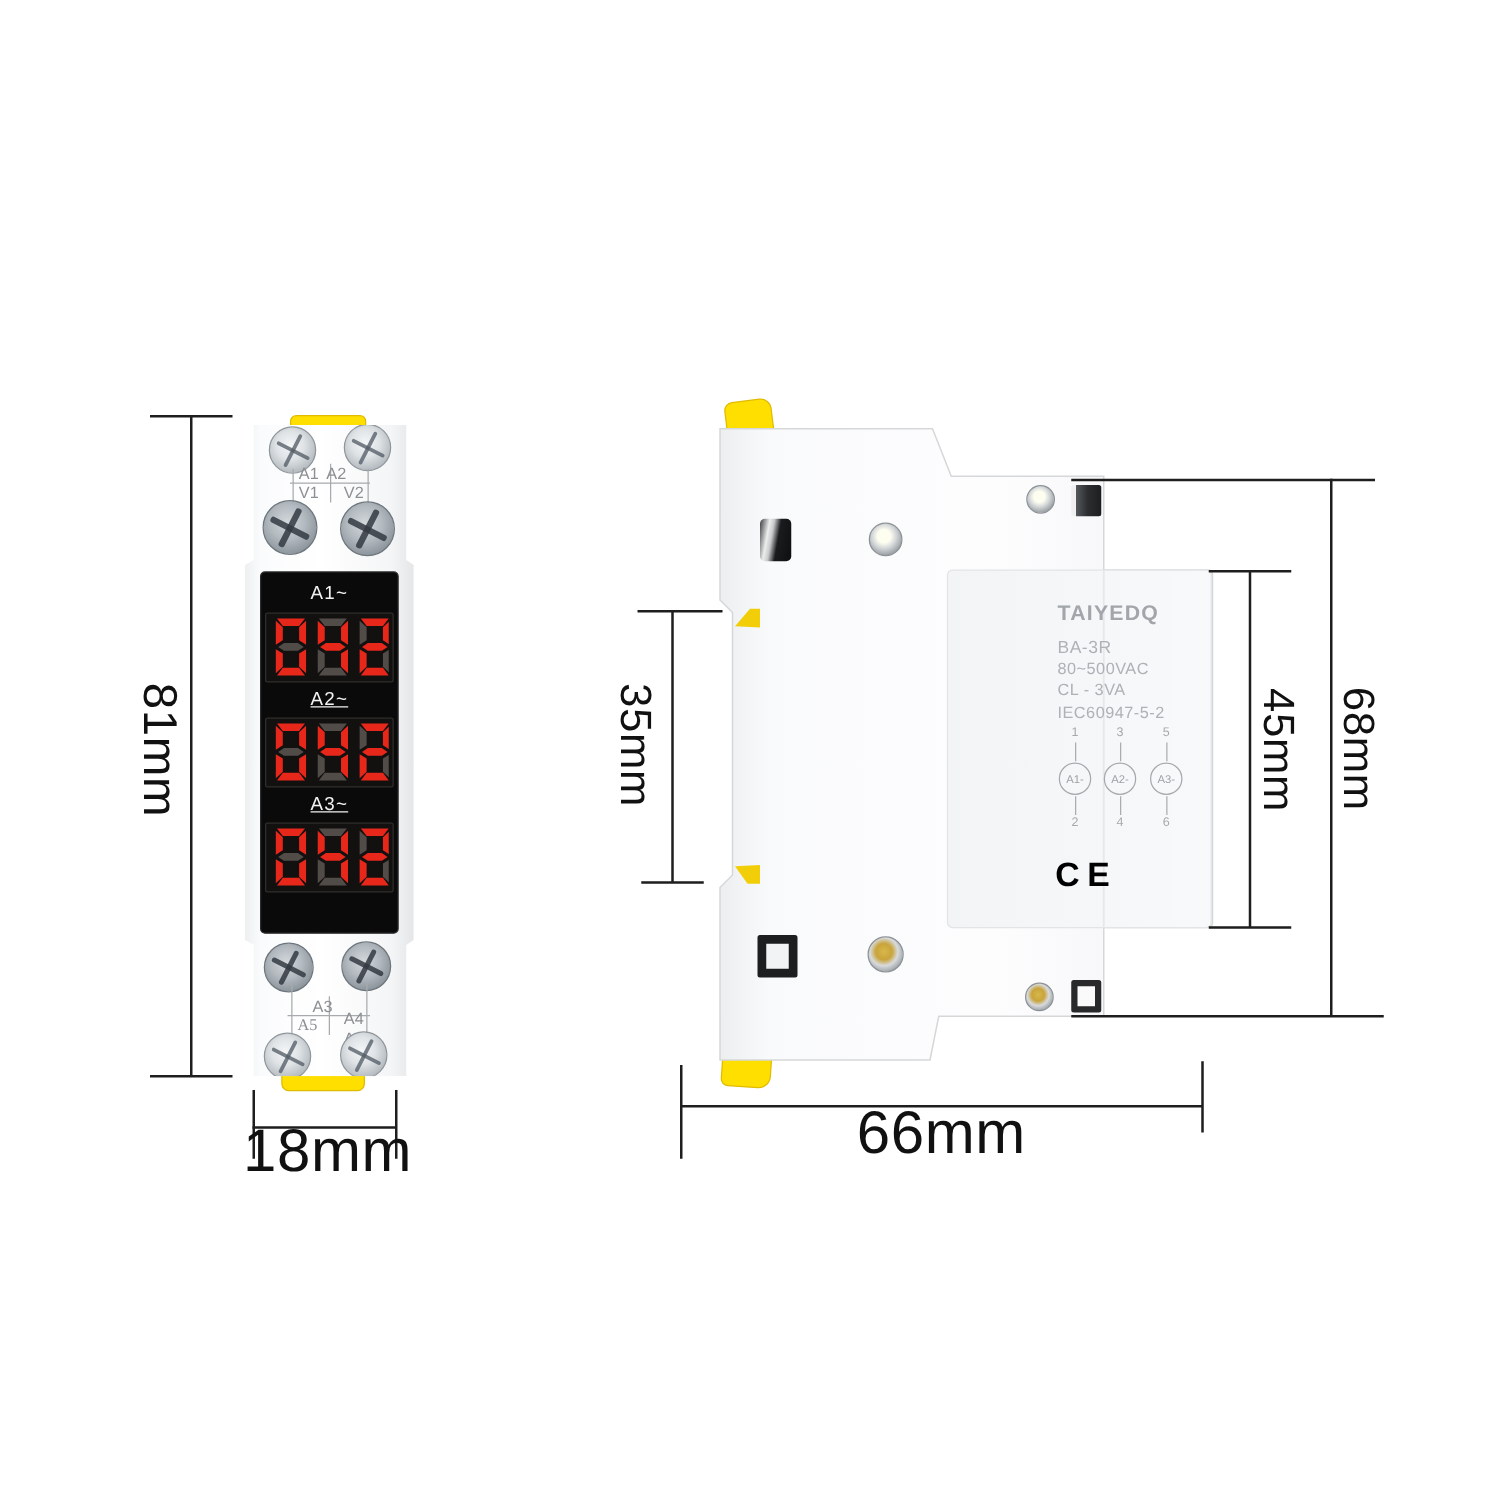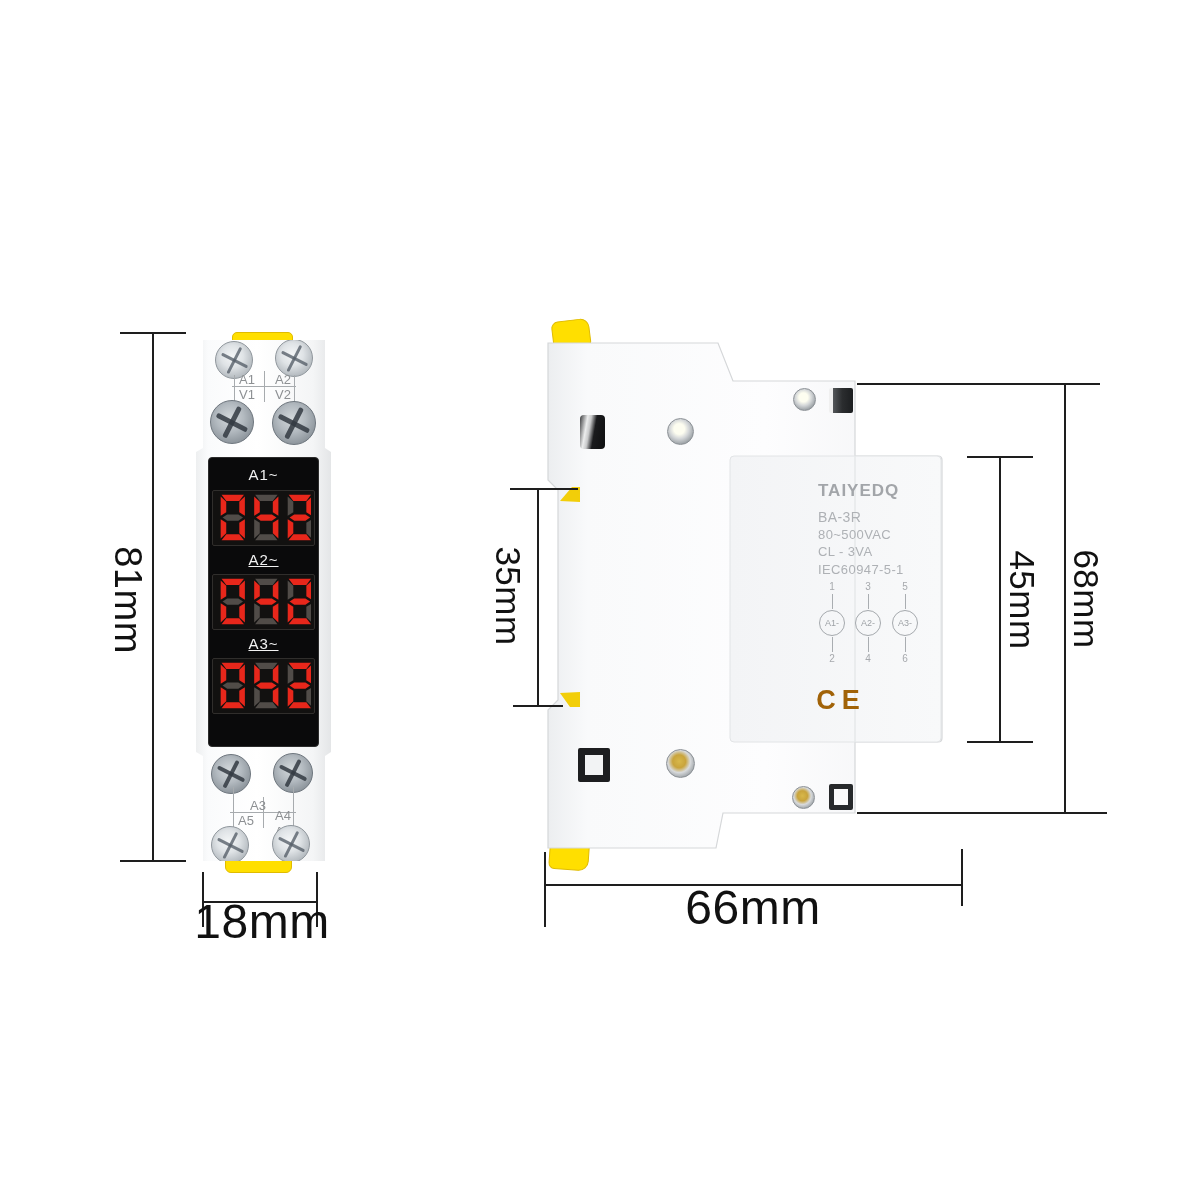--- a/index.html
+++ b/index.html
@@ -32,35 +32,35 @@
   .tlabel-grid .cell { position:absolute; transform:translate(-50%,-50%); }
   .grid-h,.grid-v,.tline { position:absolute; background:#a7abae; }
   #display-panel { position:absolute; left:18px; top:132px; width:111px; height:290px;
     background:#0a0a0b; border:1px solid #2c2c2c; border-radius:4px; }
   .disp-label { position:absolute; width:100%; text-align:center; color:#f2f2f2; font-size:15px; letter-spacing:1px; }
   .seg-window { position:absolute; left:3px; width:103px; height:56px; background:#121110;
     border:1px solid #302e2c; border-radius:2px; padding:2px 3px; }
   .seg-window svg { display:block; }
 
   
-  #side-view { position:absolute; left:540px; top:315px; width:410px; height:560px; }
+  #side-view { position:absolute; left:568px; top:315px; width:410px; height:560px; }
   #side-body-svg { position:absolute; left:0; top:0; }
   .slot { position:absolute; }
   .rivet { position:absolute; border-radius:50%; border:1px solid #8c9196;
     background:radial-gradient(circle at 45% 40%, #fdfdf0 0%, #fdfdf0 26%, #d3d6d8 48%, #9aa0a4 75%, #7d8287 100%); }
   .rivet.brass { background:radial-gradient(circle at 45% 42%, #d8b84a 0%, #c9a43c 30%, #d8dadc 52%, #9aa0a4 78%, #7d8287 100%); }
   .etext { position:absolute; color:#a4a7ab; white-space:nowrap; }
   #brand-text { font-size:17px; font-weight:bold; letter-spacing:1px; color:#a2a5a9; }
   .spec-line { font-size:13px; color:#aeb1b5; letter-spacing:0.4px; }
   .term-col { position:absolute; display:flex; flex-direction:column; align-items:center; transform:translateX(-50%); }
   .term-num { font-size:10px; color:#a6a9ad; line-height:12px; }
   .term-wire { width:1px; height:15px; background:#a9adb1; margin:1px 0; }
   .term-circle { width:26px; height:26px; border:1px solid #a5a9ad; border-radius:50%;
     display:flex; align-items:center; justify-content:center; font-size:9px; color:#9ea2a6; letter-spacing:0; }
-  #ce-mark { font-size:27px; font-weight:bold; color:#a16207; letter-spacing:6px; transform:translate(-50%,-50%); }
+  #ce-mark { font-size:27px; font-weight:bold; color:#000000; letter-spacing:6px; transform:translate(-50%,-50%); }
 </style>
 </head>
 <body>
 
 <div id="canvas">
 
   <div id="front-view">
     <div class="clip-yellow" style="left:42px; top:7px; width:61px; height:13px; border-radius:5px 5px 0 0;"></div>
     <div class="clip-yellow" style="left:35px; top:532px; width:67px; height:16px; border-radius:0 0 6px 6px;"></div>
 
@@ -68,21 +68,21 @@
 
       <div class="screw" style="left:25px; top:16px; width:38px; height:38px;"></div>
       <div class="screw" style="left:85px; top:14px; width:38px; height:38px;"></div>
 
       <div class="tline" style="left:44px; top:50px; width:1px; height:44px;"></div>
       <div class="tline" style="left:104px; top:50px; width:1px; height:44px;"></div>
       <div class="grid-v" style="left:74px; top:46px; width:1px; height:31px;"></div>
       <div class="grid-h" style="left:42px; top:61px; width:64px; height:1px;"></div>
       <div class="tlabel-grid">
         <span class="cell" style="left:57px; top:54px;">A1</span>
-        <span class="cell" style="left:93px; top:54px;text-align:right;">A2</span>
+        <span class="cell" style="left:79px; top:54px;text-align:right;">A2</span>
         <span class="cell" style="left:57px; top:69px;">V1</span>
         <span class="cell" style="left:93px; top:69px;">V2</span>
       </div>
       <div class="screw dark" style="left:20px; top:75px; width:44px; height:44px;"></div>
       <div class="screw dark" style="left:82px; top:76px; width:44px; height:44px;"></div>
 
       <div id="display-panel">
         <div class="disp-label" style="top:8px;">A1~</div>
         <div class="seg-window" style="top:32px;">
             <svg viewBox="0 0 102 57" width="100%" height="100%" preserveAspectRatio="none">
@@ -165,21 +165,21 @@
 
       <div class="screw dark" style="left:21px; top:429px; width:40px; height:40px;"></div>
       <div class="screw dark" style="left:83px; top:428px; width:40px; height:40px;"></div>
       <div class="tline" style="left:43px; top:462px; width:1px; height:46px;"></div>
       <div class="tline" style="left:103px; top:462px; width:1px; height:46px;"></div>
       <div class="grid-v" style="left:73px; top:472px; width:1px; height:31px;"></div>
       <div class="grid-h" style="left:40px; top:487px; width:66px; height:1px;"></div>
       <div class="tlabel-grid">
         <span class="cell" style="left:68px; top:480px;">A3</span>
         <span class="cell" style="left:93px; top:490px;">A4</span>
-        <span class="cell" style="left:56px; top:495px;">A5</span>
+        <span class="cell" style="left:56px; top:495px;font-family:Liberation Serif, serif;">A5</span>
         <span class="cell" style="left:93px; top:506px;">A6</span>
       </div>
       <div class="screw" style="left:21px; top:501px; width:38px; height:38px;"></div>
       <div class="screw" style="left:82px; top:500px; width:38px; height:38px;"></div>
     </div>
   </div>
 
   <div id="side-view">
 
     <div class="clip-yellow" style="left:12px; top:5px; width:38px; height:26px; border-radius:7px 9px 2px 2px; transform:rotate(-7deg);"></div>
@@ -217,21 +217,21 @@
 
     <div class="rivet" style="left:127px; top:103px; width:27px; height:27px;"></div>
     <div class="rivet" style="left:253px; top:73px; width:23px; height:23px;"></div>
     <div class="rivet brass" style="left:126px; top:434px; width:29px; height:29px;"></div>
     <div class="rivet brass" style="left:252px; top:471px; width:23px; height:23px;"></div>
 
     <div class="etext" id="brand-text" style="left:278px; top:166px;">TAIYEDQ</div>
     <div class="etext spec-line" style="left:278px; top:194px; font-size:14px;">BA-3R</div>
     <div class="etext spec-line" style="left:278px; top:212px;">80~500VAC</div>
     <div class="etext spec-line" style="left:278px; top:229px;">CL - 3VA</div>
-    <div class="etext spec-line" style="left:278px; top:247px;">IEC60947-5-1</div>
+    <div class="etext spec-line" style="left:278px; top:247px;">IEC60947-5-2</div>
 
     <div class="term-col" style="left:292px; top:266px;">
       <span class="term-num">1</span>
       <span class="term-wire"></span>
       <span class="term-circle">A1-</span>
       <span class="term-wire"></span>
       <span class="term-num">2</span>
     </div>
     <div class="term-col" style="left:328px; top:266px;">
       <span class="term-num">3</span>

